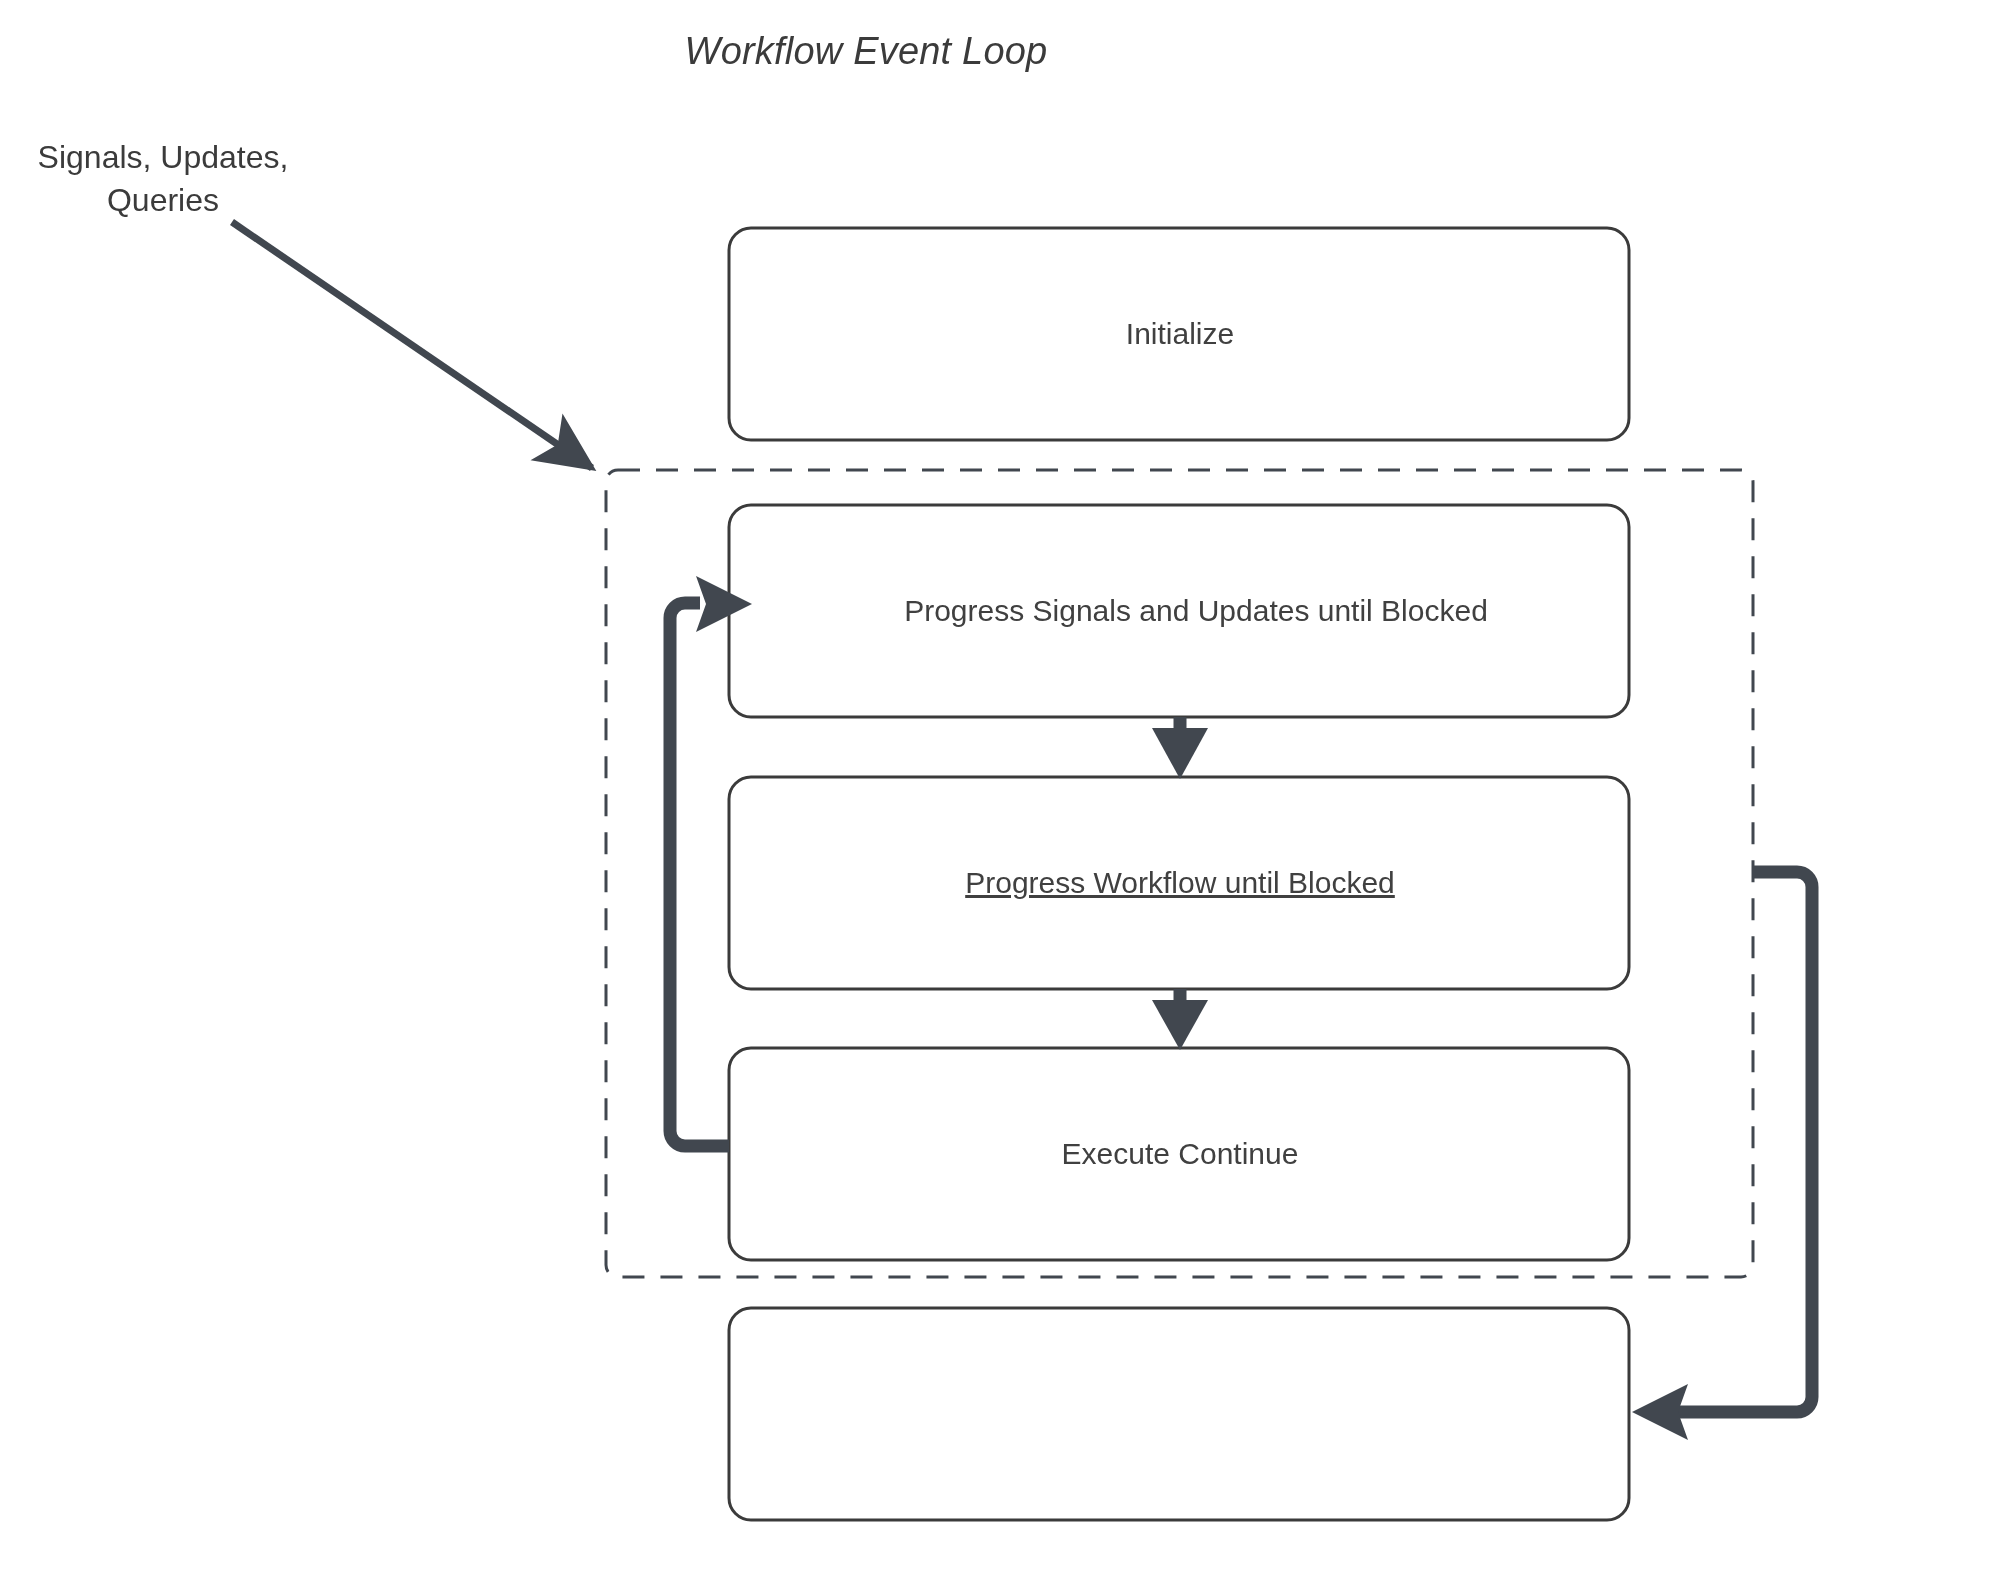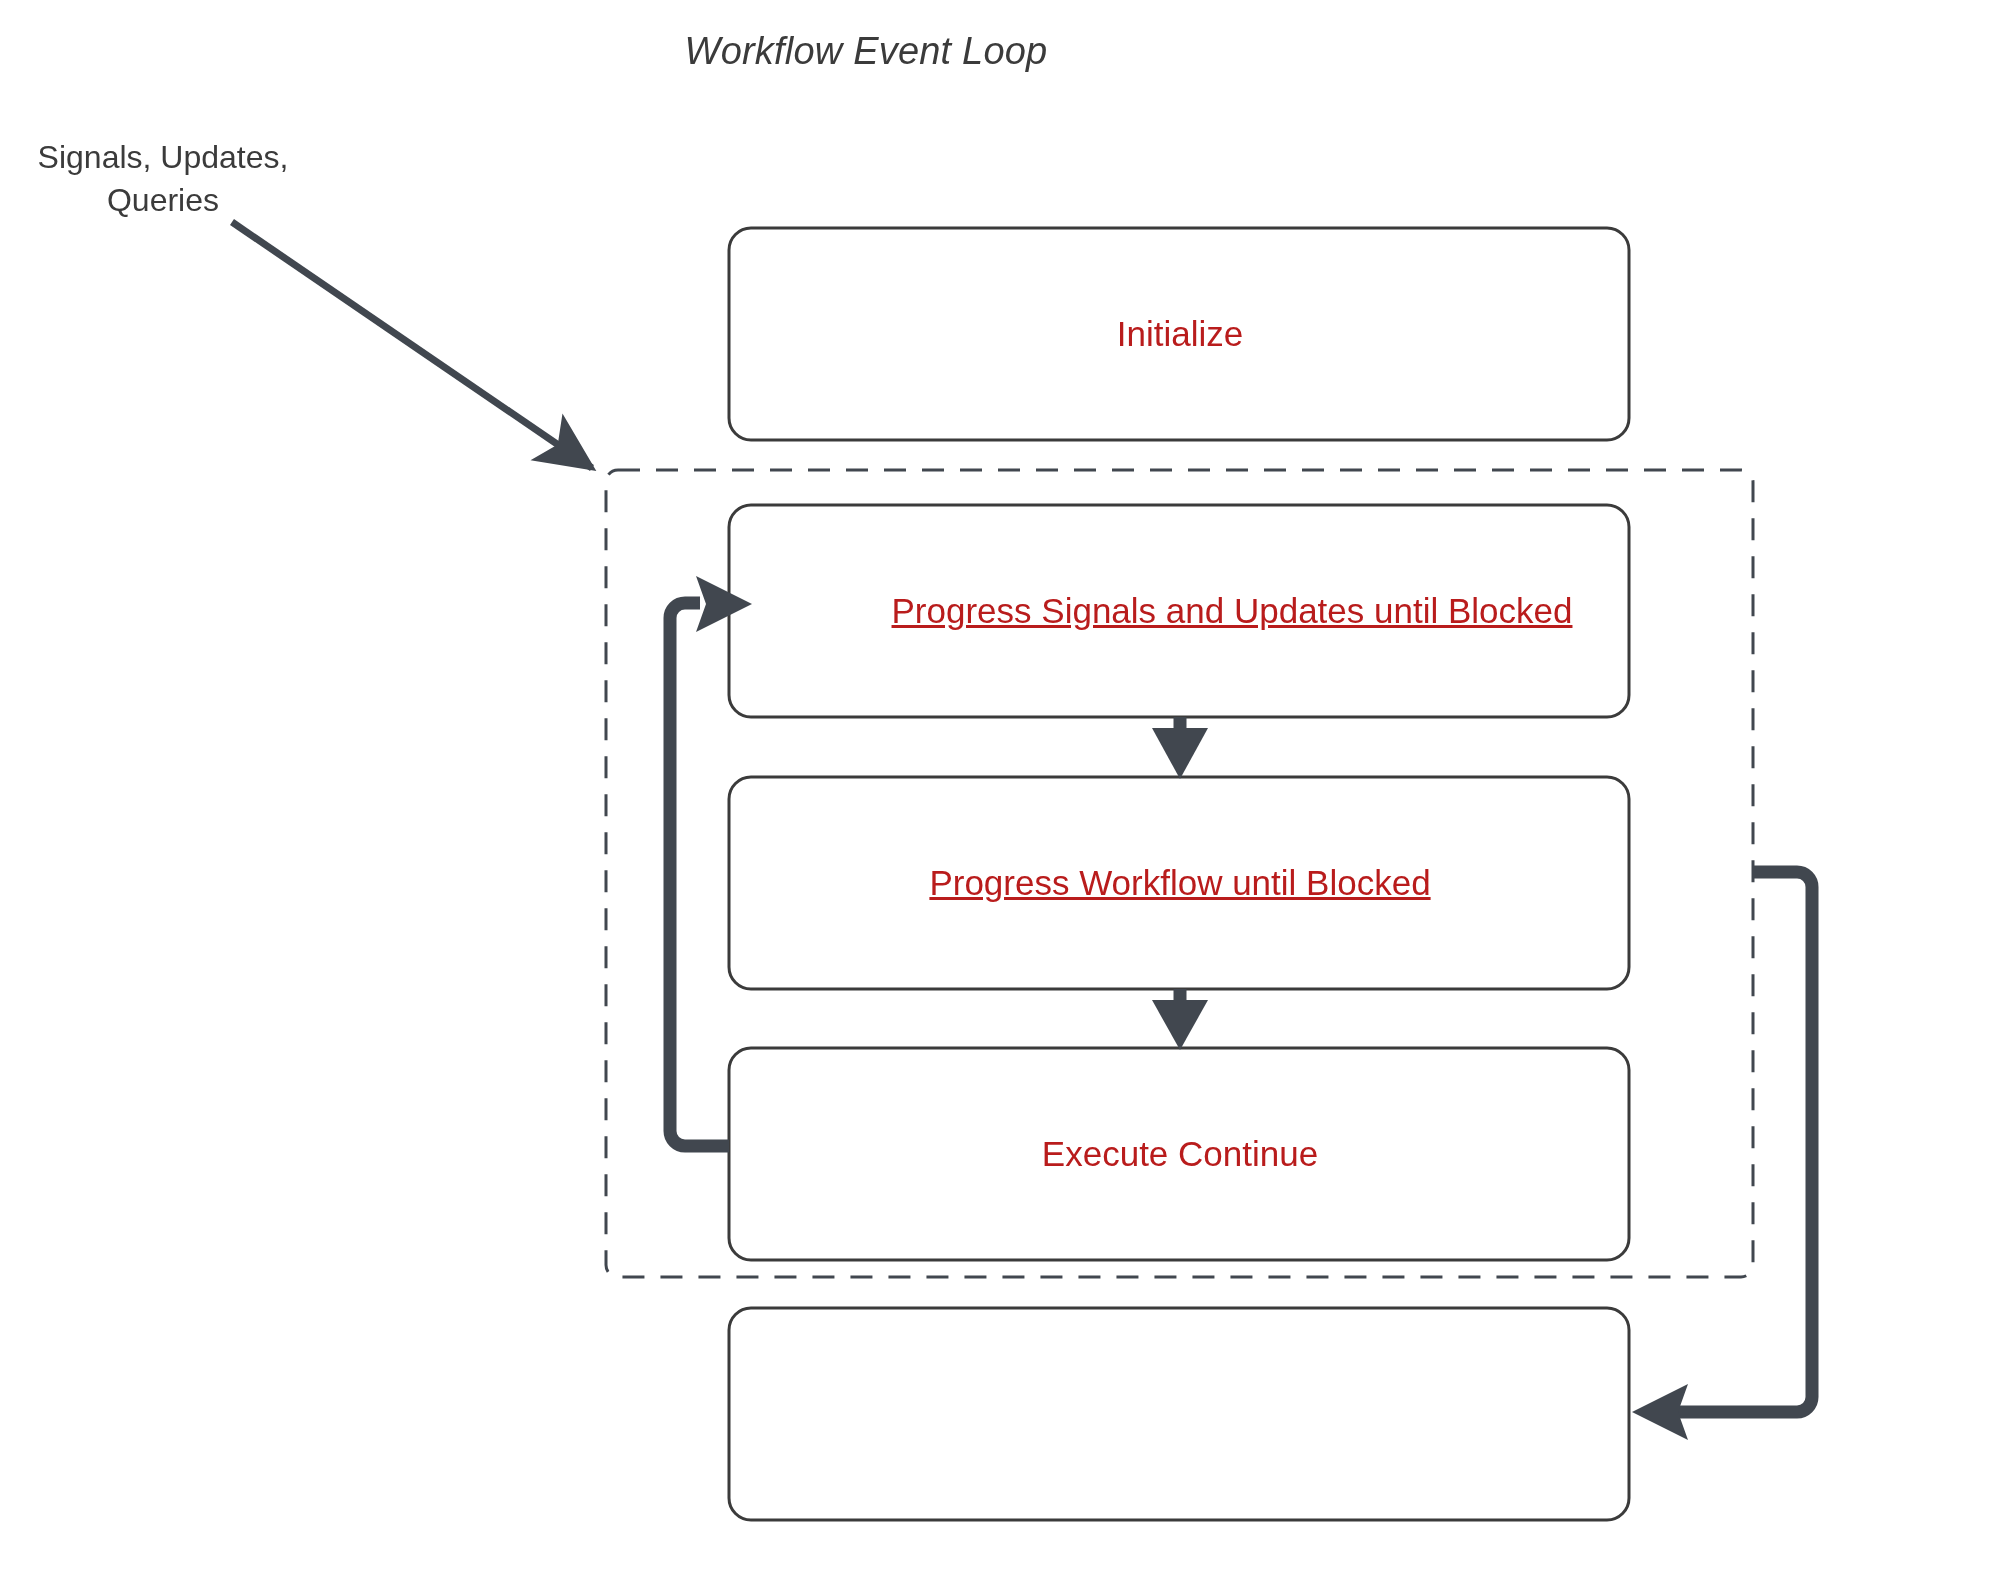--- a/index.html
+++ b/index.html
@@ -51,22 +51,22 @@
     top: 136px;
     width: 290px;
     text-align: center;
     font-size: 32px;
     line-height: 43px;
     color: #3b3b3b;
   }
   .node-label {
     position: absolute;
     text-align: left;
-    font-size: 35px;
-    color: #b91c1c;
+    font-size: 30px;
+    color: #404040;
     white-space: nowrap;
     transform: translate(-50%, -50%);
   }
 </style>
 </head>
 <body>
 
 <div id="canvas">
 
   <svg id="diagram-svg" viewBox="0 0 2006 1576">
@@ -115,21 +115,21 @@
 
     <div class="diagram-title">Workflow Event Loop</div>
 
     <div class="ext-label">
       <div>Signals, Updates,</div>
       <div>Queries</div>
     </div>
 
     <div class="node-label" style="left:1180px; top:334px;">Initialize</div>
 
-    <div class="node-label" style="left:1232px; top:611px;text-decoration:underline;">Progress Signals and Updates until Blocked</div>
+    <div class="node-label" style="left:1196px; top:611px;">Progress Signals and Updates until Blocked</div>
 
     <div class="node-label" style="left:1180px; top:883px;text-decoration:underline;">Progress Workflow until Blocked</div>
 
     <div class="node-label" style="left:1180px; top:1154px;">Execute Continue</div>
 
 
   </div>
 </div>
 
 </body></html>

